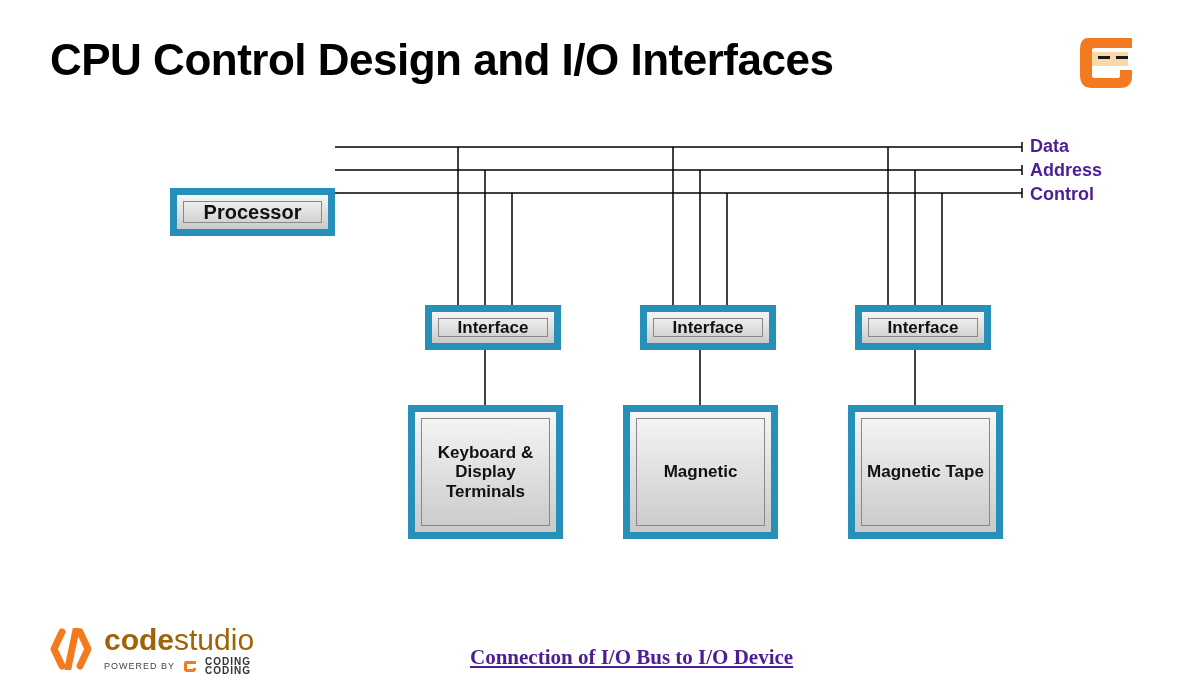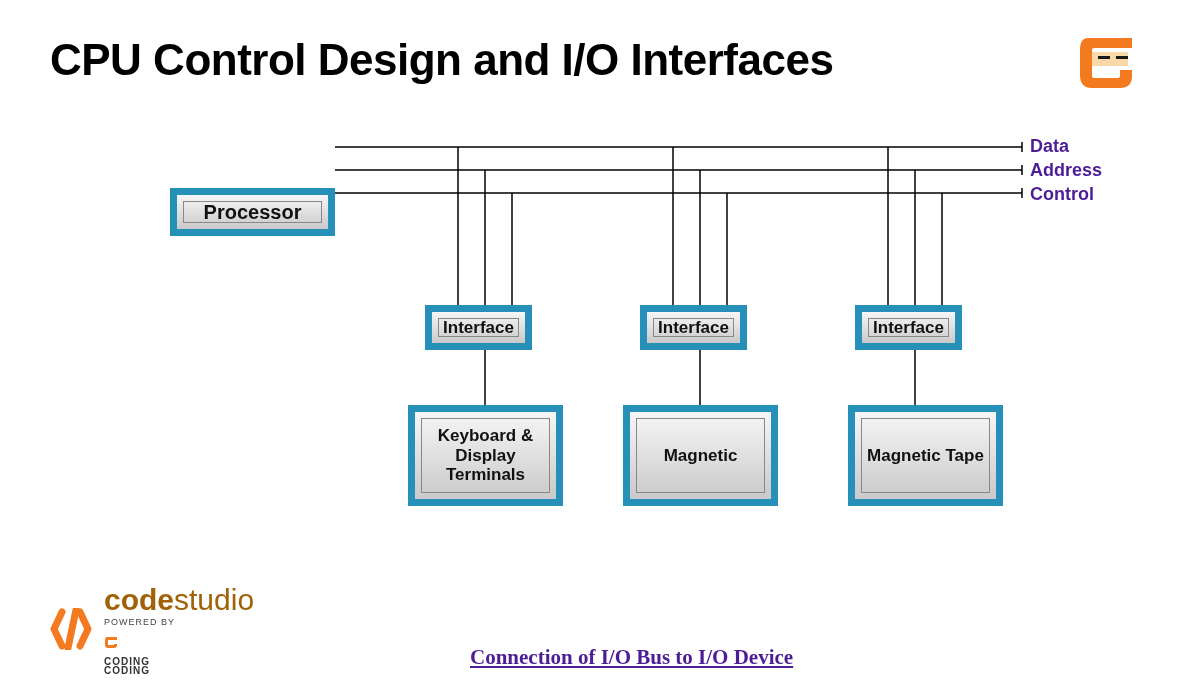--- a/index.html
+++ b/index.html
@@ -58,31 +58,31 @@
   }
   .processor {
     top: 14px;
     left: 10px;
     width: 165px;
     height: 48px;
     font-size: 20px;
     margin-top: 44px;
   }
   .interface {
-    width: 107px;
+    width: 136px;
     height: 45px;
     font-size: 17px;
     top: 175px;
   }
   .iface1 { left: 265px; }
   .iface2 { left: 480px; }
   .iface3 { left: 695px; }
   .device {
     width: 155px;
-    height: 101px;
+    height: 134px;
     top: 275px;
     font-size: 17px;
   }
   .dev1 { left: 248px; }
   .dev2 { left: 463px; }
   .dev3 { left: 688px; align-items: flex-end; }
   .bus-label {
     position: absolute;
     font-weight: 700;
     font-size: 18px;
@@ -118,21 +118,21 @@
   .cs-icon {
     width: 48px;
     height: 42px;
   }
   .cs-text {
     display: flex;
     flex-direction: column;
   }
   .cs-main { font-size: 30px; color: #a16207; font-weight: 400; }
   .cs-main b { font-weight: 700; }
-  .cs-sub { font-size: 9px; letter-spacing: 1px; color: #444; display:flex; gap:8px;flex-direction:column;}
+  .cs-sub { font-size: 9px; letter-spacing: 1px; color: #444; display:flex; align-items:center; gap:8px;}
   .mini-ninja { width:14px; height:14px; }
   .cn-txt { font-size:10px; font-weight:800; color:#333; line-height:0.9;}
 </style>
 </head>
 <body>
 
 <div class="title">CPU Control Design and I/O Interfaces</div>
 
 <div class="logo-ninja">
   <svg viewBox="0 0 70 65">

